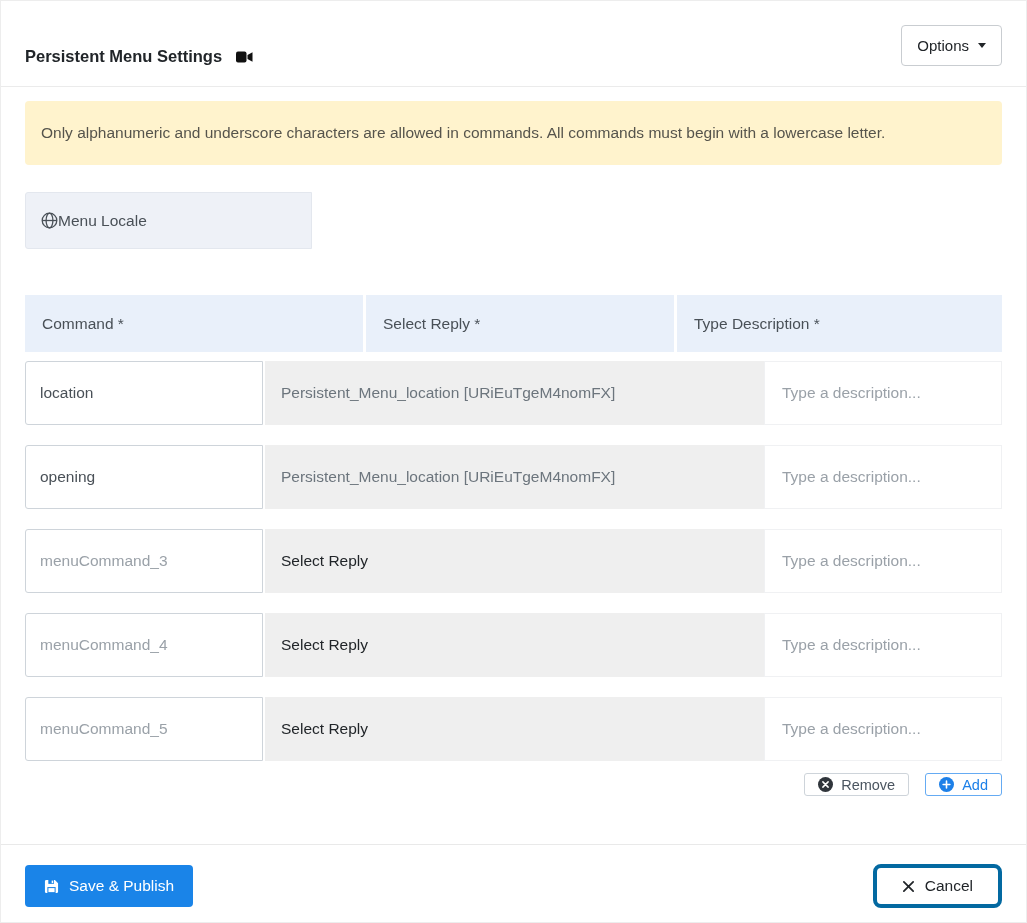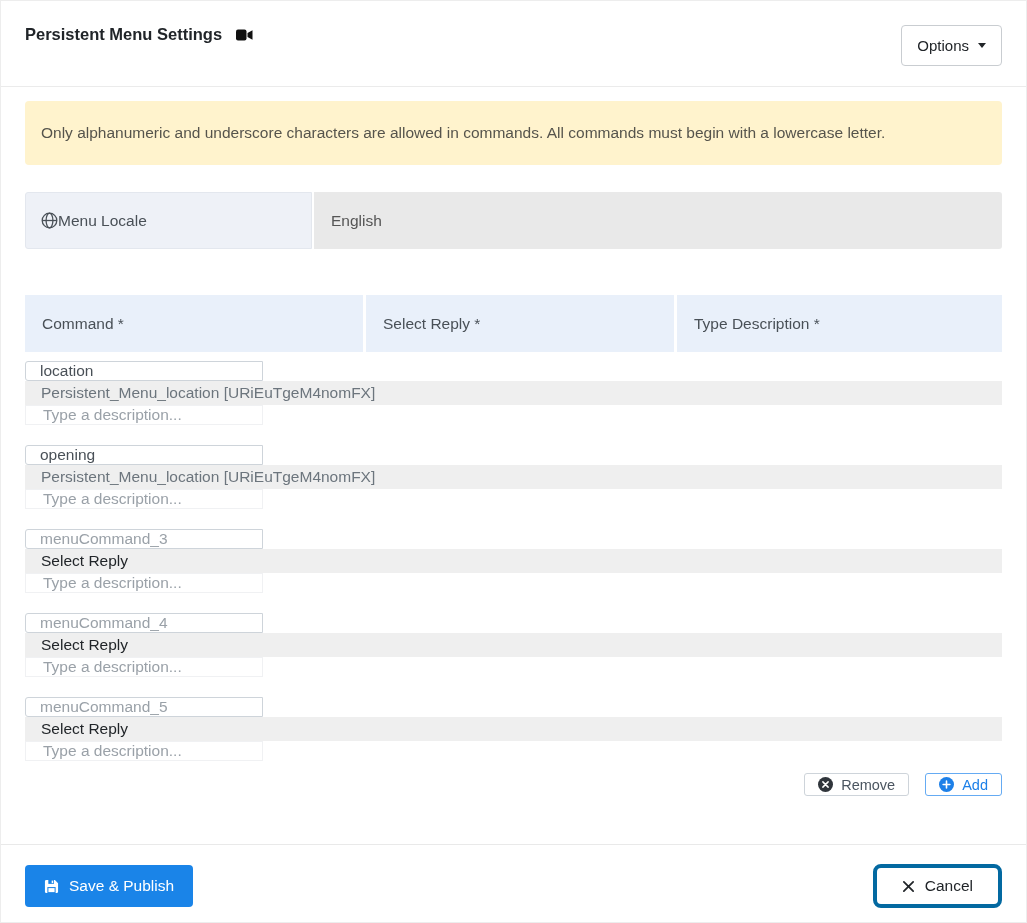--- a/index.html
+++ b/index.html
@@ -12,21 +12,21 @@
   .page {
     width: 1027px;
     height: 923px;
     background: #fff;
     border: 1px solid #ededed;
     padding: 24px 24px 18px;
     overflow: hidden;
   }
 
   
-  .header { display: flex; align-items: flex-start; }
+  .header { display: flex; align-items: flex-end; }
   .title-wrap { display: flex; align-items: center; gap: 14px; }
   .page-title { font-size: 16.5px; font-weight: 700; color: #212529; }
   .spacer { flex: 1; }
   .btn-options {
     display: flex; align-items: center; gap: 9px;
     background: #fff; border: 1px solid #c9cdd1; border-radius: 4px;
     padding: 11px 15px; font-size: 15px; color: #212529;
     cursor: pointer; font-family: Liberation Sans, sans-serif;
   }
   .caret {
@@ -69,21 +69,21 @@
     display: flex; align-items: center;
     background: #e9f0fa; color: #495057;
     font-size: 15.5px; padding: 0 17px;
   }
   .th-command { width: 338px; }
   .th-reply { width: 308px; }
   .th-desc { flex: 1; }
 
   
   .tbody { margin-top: 9px; }
-  .trow { display: flex; height: 64px; flex-direction: column; }
+  .trow { display: flex; height: 64px; }
   .trow + .trow { margin-top: 20px; }
   .cmd-input {
     width: 238px; border: 1px solid #ced4da; border-radius: 3px 0 0 3px;
     padding: 0 14px; font-size: 15.5px; color: #495057;
     font-family: inherit; outline: none; background: #fff; margin-right: 2px;
   }
   .cmd-input::placeholder { color: #9aa1a8; }
   .reply-select {
     flex: 1; display: flex; align-items: center;
     background: #efefef; padding: 0 16px;
@@ -158,23 +158,20 @@
     <div class="locale-label">
       <span class="icon">
         <svg width="17" height="17" viewBox="0 0 17 17" fill="none" stroke="#495057" stroke-width="1.3">
             <circle cx="8.5" cy="8.5" r="7.3"></circle>
             <ellipse cx="8.5" cy="8.5" rx="3.4" ry="7.3"></ellipse>
             <line x1="1.2" y1="8.5" x2="15.8" y2="8.5"></line>
           </svg>
       </span>
       <span>Menu Locale</span>
     </div>
-    <div class="locale-value">
-      <span>English</span>
-    </div>
   </div>
 
   <div class="thead">
     <div class="th th-command">Command *</div>
     <div class="th th-reply">Select Reply *</div>
     <div class="th th-desc">Type Description *</div>
   </div>
 
   <div class="tbody">
 

